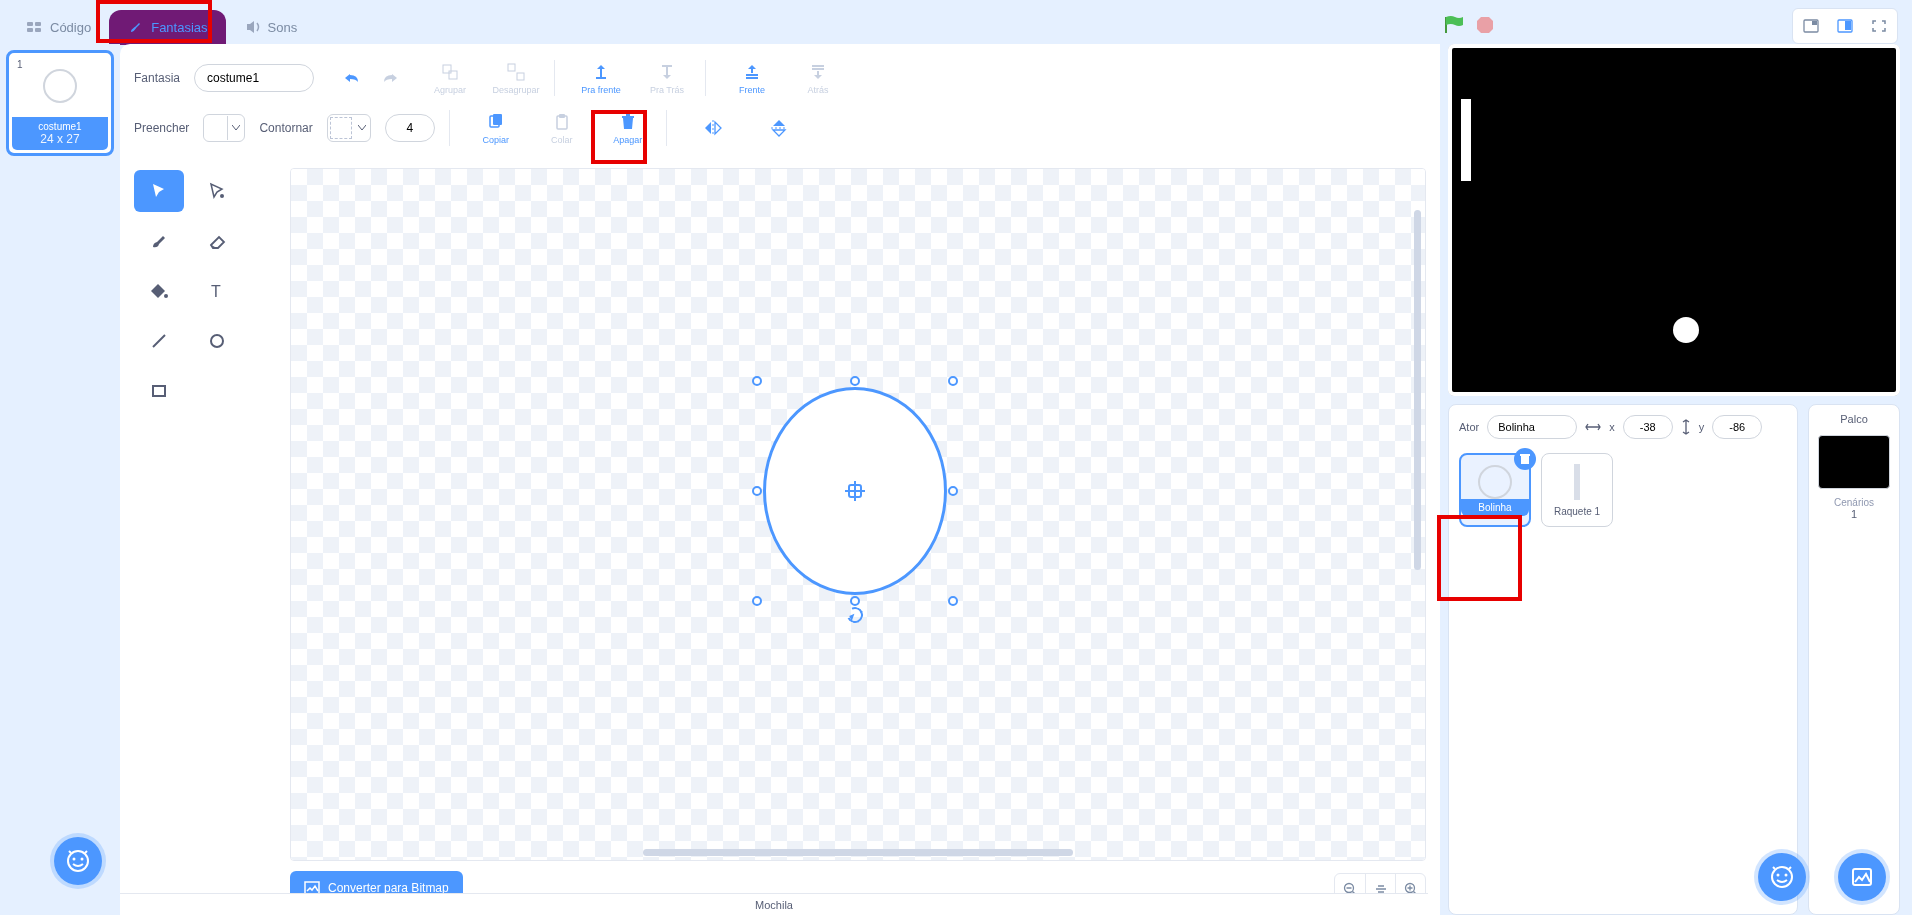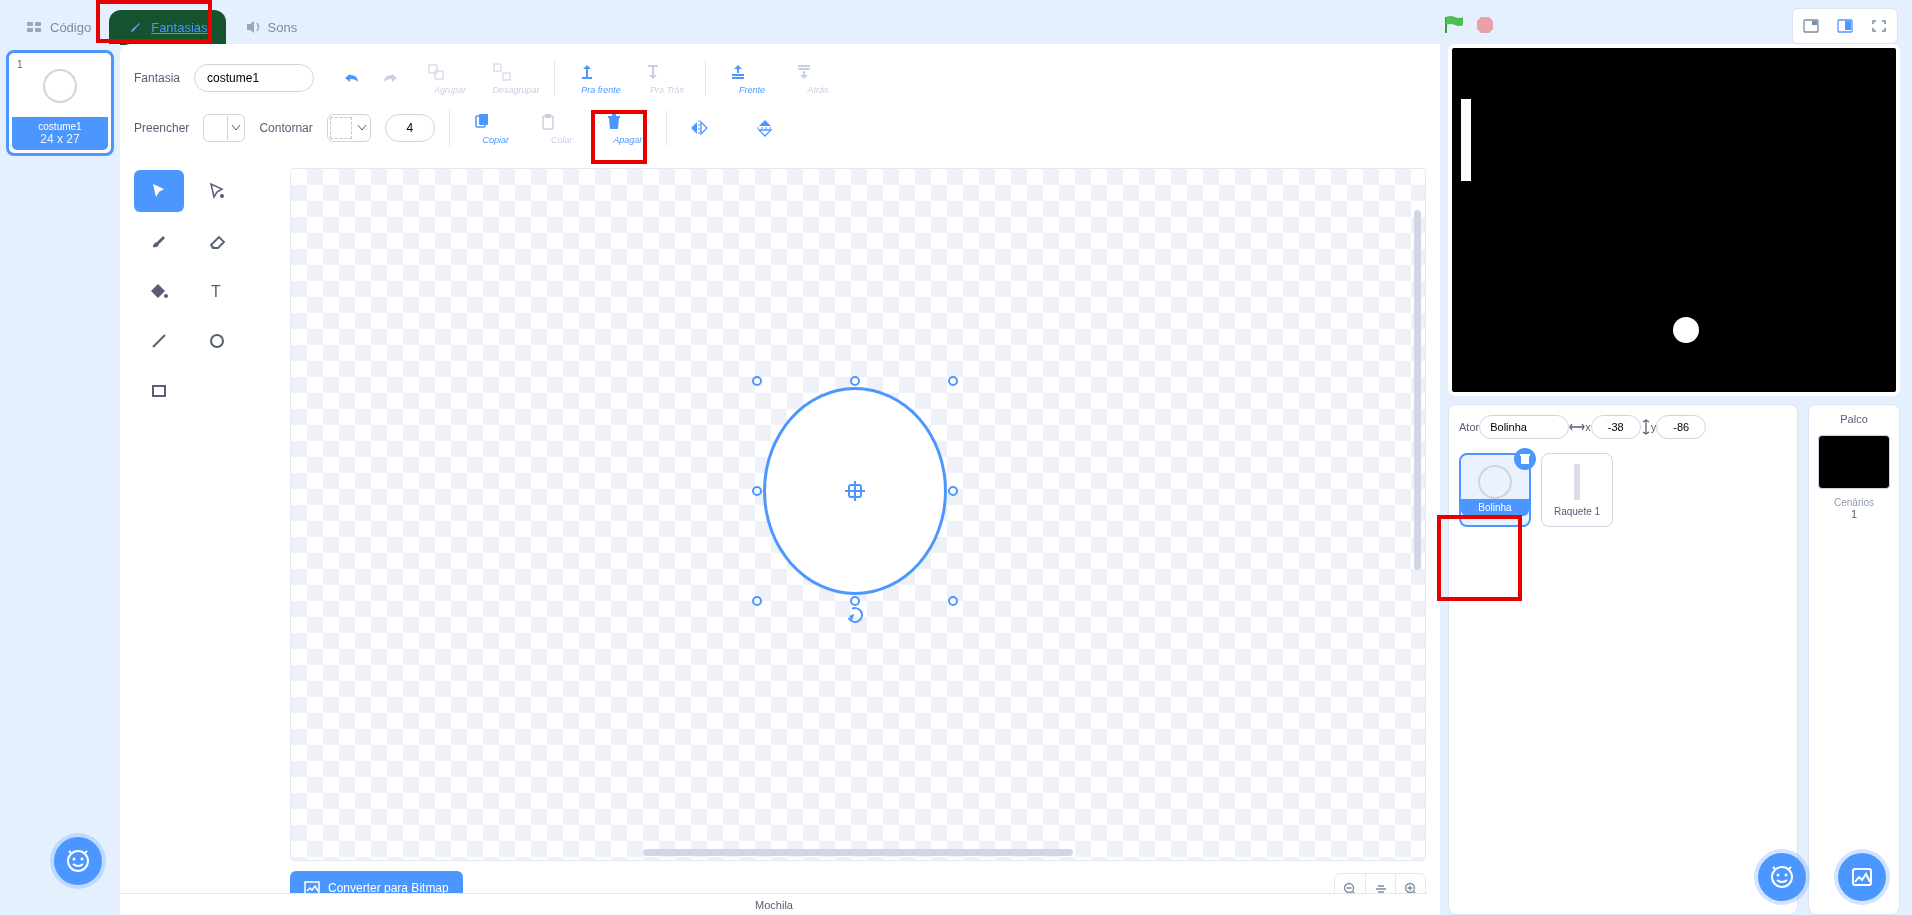--- a/index.html
+++ b/index.html
@@ -2,21 +2,21 @@
 <html><head>
 <meta charset="utf-8">
 <style>
 * { margin: 0; padding: 0; box-sizing: border-box; font-family: "Helvetica Neue", Helvetica, Arial, sans-serif; }
 body { background: #e5f0ff; width: 1912px; height: 915px; overflow: hidden; position: relative; font-size: 12px; color: #575e75; }
 
 
 .topbar { display: flex; align-items: center; height: 54px; padding: 0 8px; }
 .tabs { display: flex; gap: 0; }
 .tab { display: flex; align-items: center; gap: 6px; padding: 10px 18px; border-radius: 12px 12px 0 0; color: #7b8ba3; cursor: pointer; background: transparent; border: none; font-size: 13px; }
-.tab.active { background: #14532d; color: #4c97ff; text-decoration: underline; }
+.tab.active { background: #701a75; color: #4c97ff; }
 .tab-icon { width: 18px; height: 14px; display: inline-flex; align-items: center; justify-content: center; }
 .flag-stop { display: flex; gap: 10px; position: absolute; left: 1442px; top: 14px; }
 .stage-controls { display: flex; gap: 6px; position: absolute; right: 14px; top: 8px; background: #fff; border-radius: 6px; padding: 4px; border: 1px solid #d9e3f2; }
 .stage-btn { width: 28px; height: 26px; display: flex; align-items: center; justify-content: center; cursor: pointer; border-radius: 4px; }
 
 
 .hl { position: absolute; border: 4px solid #e70000; pointer-events: none; z-index: 50; }
 .hl-tab { left: 96px; top: 0px; width: 116px; height: 43px; }
 .hl-del { left: 591px; top: 110px; width: 56px; height: 54px; }
 .hl-sprite { left: 1437px; top: 515px; width: 85px; height: 86px; }
@@ -39,21 +39,21 @@
 
 
 .row { display: flex; align-items: center; gap: 14px; }
 .row1 { height: 44px; }
 .lbl { font-size: 12px; color: #575e75; }
 .textin { border: 1px solid #d0d5dd; border-radius: 16px; padding: 6px 12px; font-size: 12px; width: 120px; }
 .mini-btn-group { display: flex; gap: 10px; margin-left: 10px; }
 .mini-btn { width: 28px; height: 24px; display: flex; align-items: center; justify-content: center; color: #4c97ff; cursor: pointer; border-radius: 4px; }
 .mini-btn.disabled { color: #c7d0e0; cursor: default; }
 .act-group { display: flex; gap: 18px; text-align: center; margin-left: 8px; }
-.act { display: flex; flex-direction: column; gap: 3px; font-size: 9px; color: #8f98b0; width: 48px; cursor: pointer; font-style: italic; }
+.act { display: flex; flex-direction: column; align-items: center; gap: 3px; font-size: 9px; color: #8f98b0; width: 48px; cursor: pointer; }
 .act.disabled { color: #c7d0e0; cursor: default; }
 .act .ic { width: 20px; height: 20px; display: flex; align-items: center; justify-content: center; }
 .vdiv { width: 1px; height: 36px; background: #e4e8f0; }
 
 
 .row2 { height: 48px; margin-top: 4px; }
 .swatch-wrap { display: flex; align-items: center; border: 1px solid #d0d5dd; border-radius: 6px; height: 28px; }
 .swatch { width: 24px; height: 24px; background: #fff; border-right: 1px solid #d0d5dd; border-radius: 5px 0 0 5px; }
 .caret-btn { width: 16px; height: 24px; display: flex; align-items: center; justify-content: center; cursor: pointer; }
 .out-swatch { width: 22px; height: 22px; border: 1px dashed #bcc4d6; margin: 0 2px; }
@@ -98,21 +98,21 @@
 .zoom-ctrl span:first-child{border-left:none}
 
 
 .stage-col { width: 472px; display: flex; flex-direction: column; gap: 8px; padding: 0 12px 0 8px; }
 .stage-view { width: 100%; height: 352px; background: #000; border-radius: 6px; position: relative; border: 1px solid #cfd7e6; overflow:hidden; box-shadow:0 0 0 4px #fff inset; box-shadow:none; outline: 4px solid #fff; outline-offset:-4px; }
 .stage-paddle { position:absolute; left:12px; top:54px; width:10px; height:82px; background:#fff; }
 .stage-ball { position:absolute; left:224px; top:272px; width:26px; height:26px; border-radius:50%; background:#fff; }
 
 .sprite-panel { flex: 1; display: flex; gap: 10px; }
 .sprite-left { flex: 1; background: #fff; border-radius: 8px; border: 1px solid #d9e3f2; padding: 10px; display: flex; flex-direction: column; }
-.sprite-props { display:flex; flex-wrap:wrap; align-items:center; font-size: 11px; }
+.sprite-props { display:flex; flex-wrap:wrap; align-items:center; gap: 8px; font-size: 11px; }
 .prop-in { border:1px solid #d0d5dd; border-radius:14px; padding:5px 10px; font-size:11px; width:90px; text-align:left; }
 .prop-num { width:50px; text-align:center; }
 .prop-lbl { color:#575e75; font-size:11px; }
 .show-seg { display:flex; border:1px solid #d0d5dd; border-radius:6px; overflow:hidden; }
 .show-seg span { width:28px; height:24px; display:flex; align-items:center; justify-content:center; cursor:pointer; }
 .show-seg span.on { background:#4c97ff; color:#fff; }
 
 .sprites-grid { display:flex; gap:10px; margin-top:14px; }
 .sprite-item { width:72px; height:74px; border:1px solid #d0d5dd; border-radius:8px; display:flex; flex-direction:column; align-items:center; justify-content:center; cursor:pointer; position:relative; }
 .sprite-item.active { border:2px solid #4c97ff; background:#eaf2ff; }

